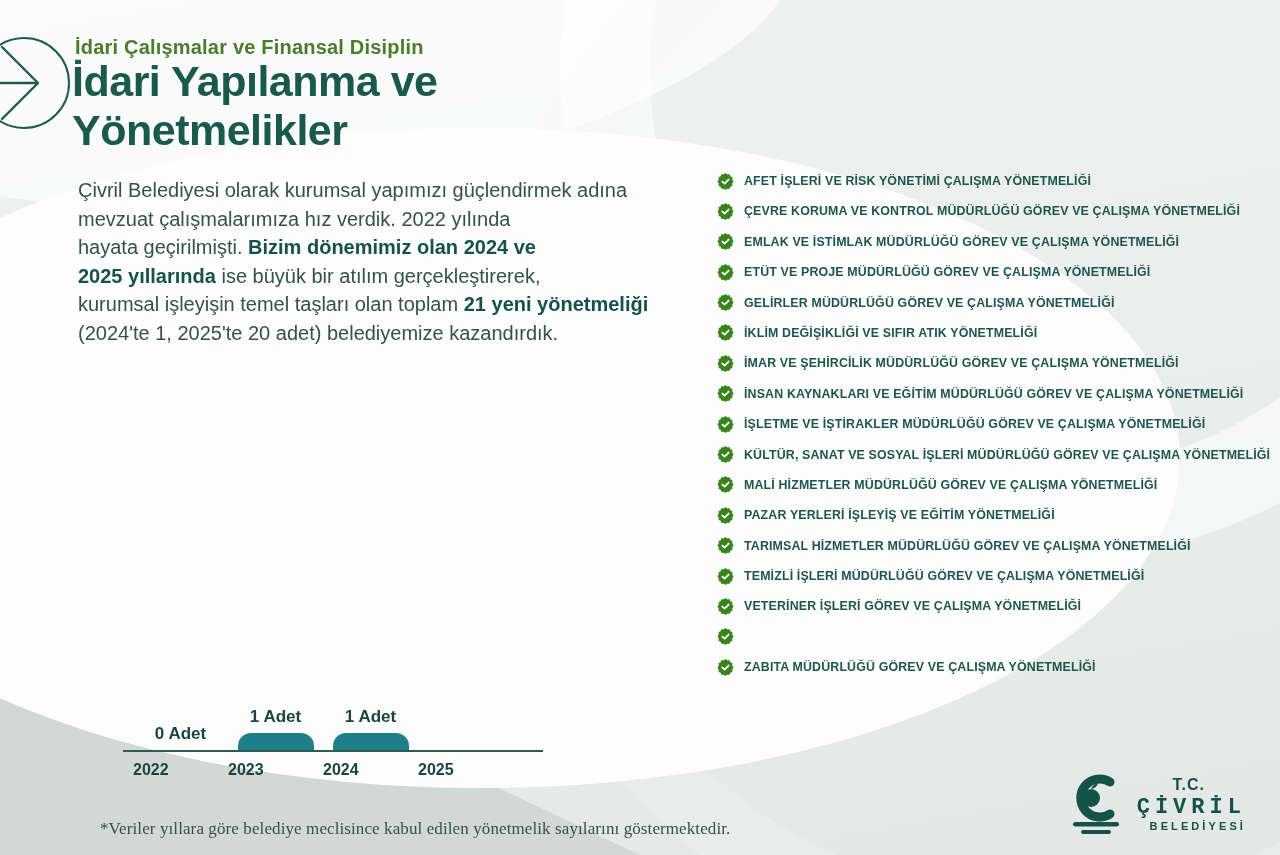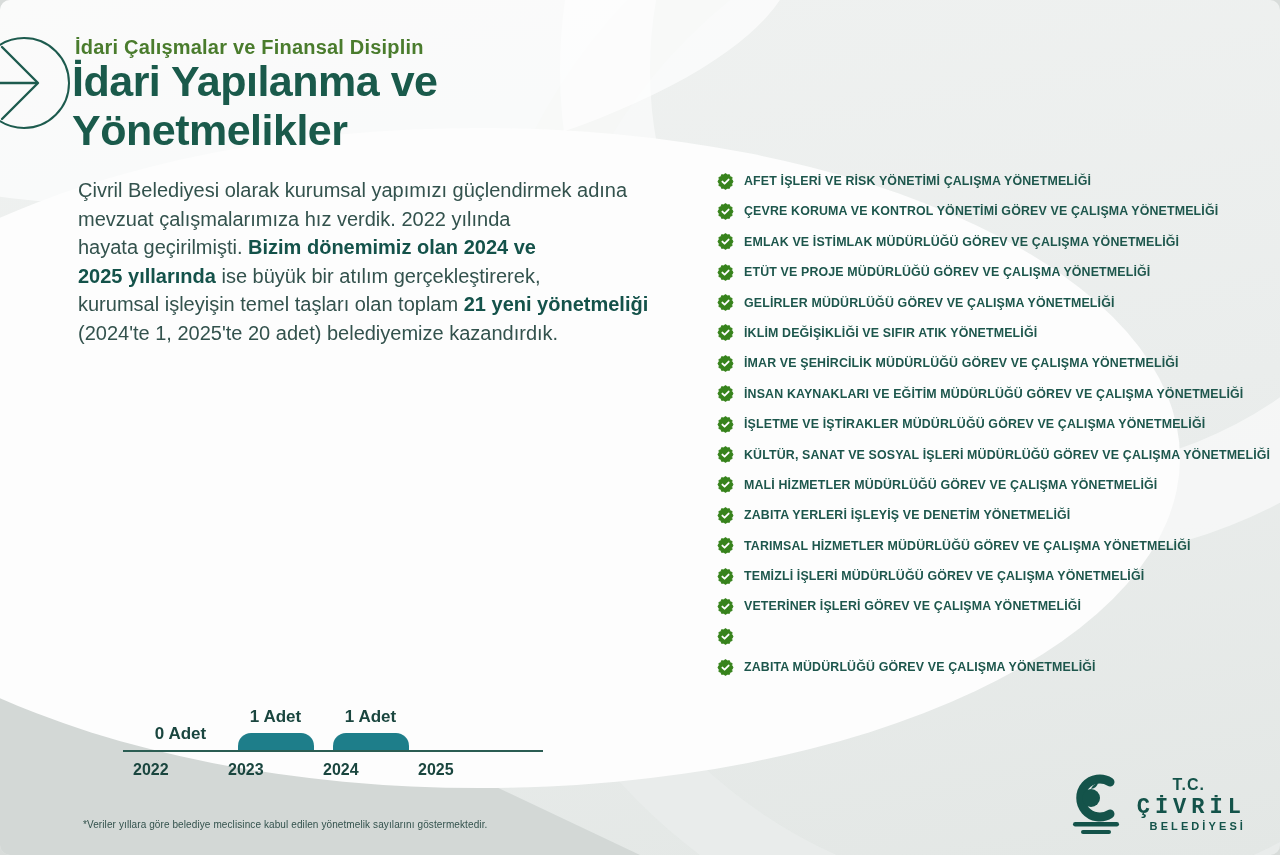--- a/index.html
+++ b/index.html
@@ -1,21 +1,20 @@
 <!DOCTYPE html>
 <html lang="tr"><head>
 <meta charset="utf-8">
 <style>
   * { margin:0; padding:0; box-sizing:border-box; }
   html,body { background:#d8dcda; }
   .slide {
     position:relative; width:1280px; height:855px; overflow:hidden;
     font-family:"Liberation Sans", sans-serif;
     background:linear-gradient(170deg,#f0f2f1 0%, #eaedec 55%, #e3e7e5 100%);
-    border-radius:10px;
   }
   
   .bg-ring {
     position:absolute; width:980px; height:980px; border-radius:50%;
     right:-260px; top:-420px; border:90px solid rgba(255,255,255,.55); background:transparent;
   }
   .bg-ring2 {
     position:absolute; width:1150px; height:1150px; border-radius:50%;
     right:-340px; top:-180px; border:70px solid rgba(233,236,235,.9); background:transparent;
   }
@@ -61,22 +60,22 @@
   .year { width:95px; text-align:left; font-size:16px; font-weight:800; color:#1a463f; }
   
   .reg-list { position:absolute; left:717px; top:172px; width:550px; }
   .reg-item { display:flex; align-items:center; height:18px; margin-bottom:12.4px; }
   .reg-icon { width:17px; height:17px; margin-right:10px; flex-shrink:0; }
   .reg-label {
     font-size:12.4px; font-weight:700; color:#1d564c; letter-spacing:.15px; white-space:nowrap;
   }
   
   .footnote {
-    position:absolute; left:83px; top:819px;
-    font-size:10px; color:#33524d; letter-spacing:.1px;
+    position:absolute; left:100px; top:819px;
+    font-size:17px; color:#33524d; letter-spacing:.1px;font-family:Liberation Serif, serif;
   }
   
   .logo { position:absolute; right:34px; top:772px; display:flex; align-items:center; color:#14534a; }
   .logo-emblem { margin-right:7px; }
   .logo-text { display:flex; flex-direction:column; align-items:center; }
   .logo-tc   { font-size:16px; font-weight:800; letter-spacing:1px; }
   .logo-name { font-size:22px; font-weight:800; letter-spacing:5px; margin:1px 0 0 5px;font-family:Liberation Mono, monospace; }
   .logo-sub  { font-size:11px; font-weight:700; letter-spacing:3.1px; margin-left:18px; }
 </style>
 </head>
@@ -140,21 +139,21 @@
           <path d="M12 1l2.37 1.78 2.94-.4 1.06 2.77 2.77 1.06-.4 2.94L22.5 12l-1.76 2.85.4 2.94-2.77 1.06-1.06 2.77-2.94-.4L12 23l-2.37-1.78-2.94.4-1.06-2.77-2.77-1.06.4-2.94L1.5 12l1.76-2.85-.4-2.94 2.77-1.06 1.06-2.77 2.94.4z" fill="#37831c" stroke="#37831c" stroke-width="1.5" stroke-linejoin="round"></path>
           <polyline points="7.6,12.1 10.7,15.1 16.4,9.2" fill="none" stroke="#ffffff" stroke-width="2.6" stroke-linecap="round" stroke-linejoin="round"></polyline>
         </svg>
         <div class="reg-label">AFET İŞLERİ VE RİSK YÖNETİMİ ÇALIŞMA YÖNETMELİĞİ</div>
       </div>
       <div class="reg-item">
         <svg class="reg-icon" viewBox="0 0 24 24">
           <path d="M12 1l2.37 1.78 2.94-.4 1.06 2.77 2.77 1.06-.4 2.94L22.5 12l-1.76 2.85.4 2.94-2.77 1.06-1.06 2.77-2.94-.4L12 23l-2.37-1.78-2.94.4-1.06-2.77-2.77-1.06.4-2.94L1.5 12l1.76-2.85-.4-2.94 2.77-1.06 1.06-2.77 2.94.4z" fill="#37831c" stroke="#37831c" stroke-width="1.5" stroke-linejoin="round"></path>
           <polyline points="7.6,12.1 10.7,15.1 16.4,9.2" fill="none" stroke="#ffffff" stroke-width="2.6" stroke-linecap="round" stroke-linejoin="round"></polyline>
         </svg>
-        <div class="reg-label">ÇEVRE KORUMA VE KONTROL YÖNETİMİ GÖREV VE ÇALIŞMA YÖNETMELİĞİ</div>
+        <div class="reg-label">ÇEVRE KORUMA VE KONTROL MÜDÜRLÜĞÜ GÖREV VE ÇALIŞMA YÖNETMELİĞİ</div>
       </div>
       <div class="reg-item">
         <svg class="reg-icon" viewBox="0 0 24 24">
           <path d="M12 1l2.37 1.78 2.94-.4 1.06 2.77 2.77 1.06-.4 2.94L22.5 12l-1.76 2.85.4 2.94-2.77 1.06-1.06 2.77-2.94-.4L12 23l-2.37-1.78-2.94.4-1.06-2.77-2.77-1.06.4-2.94L1.5 12l1.76-2.85-.4-2.94 2.77-1.06 1.06-2.77 2.94.4z" fill="#37831c" stroke="#37831c" stroke-width="1.5" stroke-linejoin="round"></path>
           <polyline points="7.6,12.1 10.7,15.1 16.4,9.2" fill="none" stroke="#ffffff" stroke-width="2.6" stroke-linecap="round" stroke-linejoin="round"></polyline>
         </svg>
         <div class="reg-label">EMLAK VE İSTİMLAK MÜDÜRLÜĞÜ GÖREV VE ÇALIŞMA YÖNETMELİĞİ</div>
       </div>
       <div class="reg-item">
         <svg class="reg-icon" viewBox="0 0 24 24">
@@ -210,21 +209,21 @@
           <path d="M12 1l2.37 1.78 2.94-.4 1.06 2.77 2.77 1.06-.4 2.94L22.5 12l-1.76 2.85.4 2.94-2.77 1.06-1.06 2.77-2.94-.4L12 23l-2.37-1.78-2.94.4-1.06-2.77-2.77-1.06.4-2.94L1.5 12l1.76-2.85-.4-2.94 2.77-1.06 1.06-2.77 2.94.4z" fill="#37831c" stroke="#37831c" stroke-width="1.5" stroke-linejoin="round"></path>
           <polyline points="7.6,12.1 10.7,15.1 16.4,9.2" fill="none" stroke="#ffffff" stroke-width="2.6" stroke-linecap="round" stroke-linejoin="round"></polyline>
         </svg>
         <div class="reg-label">MALİ HİZMETLER MÜDÜRLÜĞÜ GÖREV VE ÇALIŞMA YÖNETMELİĞİ</div>
       </div>
       <div class="reg-item">
         <svg class="reg-icon" viewBox="0 0 24 24">
           <path d="M12 1l2.37 1.78 2.94-.4 1.06 2.77 2.77 1.06-.4 2.94L22.5 12l-1.76 2.85.4 2.94-2.77 1.06-1.06 2.77-2.94-.4L12 23l-2.37-1.78-2.94.4-1.06-2.77-2.77-1.06.4-2.94L1.5 12l1.76-2.85-.4-2.94 2.77-1.06 1.06-2.77 2.94.4z" fill="#37831c" stroke="#37831c" stroke-width="1.5" stroke-linejoin="round"></path>
           <polyline points="7.6,12.1 10.7,15.1 16.4,9.2" fill="none" stroke="#ffffff" stroke-width="2.6" stroke-linecap="round" stroke-linejoin="round"></polyline>
         </svg>
-        <div class="reg-label">ZABITA YERLERİ İŞLEYİŞ VE DENETİM YÖNETMELİĞİ</div>
+        <div class="reg-label">PAZAR YERLERİ İŞLEYİŞ VE EĞİTİM YÖNETMELİĞİ</div>
       </div>
       <div class="reg-item">
         <svg class="reg-icon" viewBox="0 0 24 24">
           <path d="M12 1l2.37 1.78 2.94-.4 1.06 2.77 2.77 1.06-.4 2.94L22.5 12l-1.76 2.85.4 2.94-2.77 1.06-1.06 2.77-2.94-.4L12 23l-2.37-1.78-2.94.4-1.06-2.77-2.77-1.06.4-2.94L1.5 12l1.76-2.85-.4-2.94 2.77-1.06 1.06-2.77 2.94.4z" fill="#37831c" stroke="#37831c" stroke-width="1.5" stroke-linejoin="round"></path>
           <polyline points="7.6,12.1 10.7,15.1 16.4,9.2" fill="none" stroke="#ffffff" stroke-width="2.6" stroke-linecap="round" stroke-linejoin="round"></polyline>
         </svg>
         <div class="reg-label">TARIMSAL HİZMETLER MÜDÜRLÜĞÜ GÖREV VE ÇALIŞMA YÖNETMELİĞİ</div>
       </div>
       <div class="reg-item">
         <svg class="reg-icon" viewBox="0 0 24 24">

